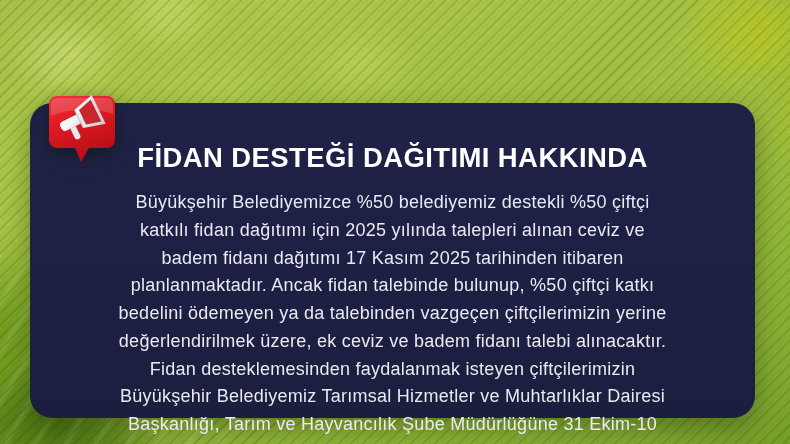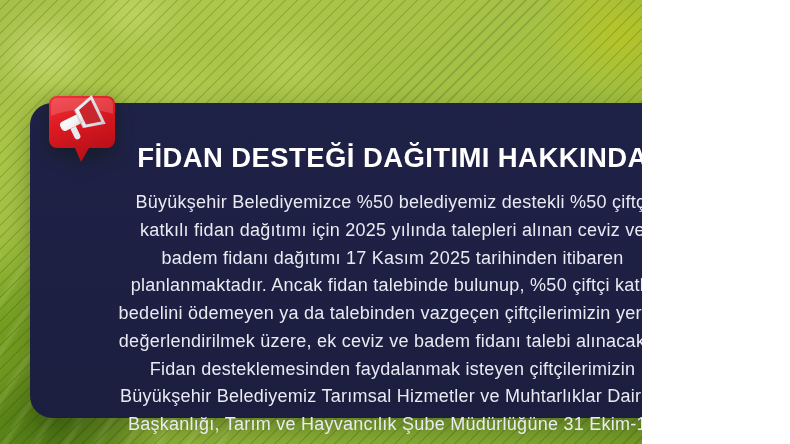--- a/index.html
+++ b/index.html
@@ -10,21 +10,21 @@
   body {
     width: 790px;
     height: 444px;
     overflow: hidden;
     font-family: "Liberation Sans", "DejaVu Sans", sans-serif;
   }
 
   
   .poster {
     position: relative;
-    width: 642px;
+    width: 790px;
     height: 444px;
     overflow: hidden;
     background: #7dd3fc;
   }
 
   
   .bg-foliage {
     position: absolute;
     inset: -40px;
     background-color: #a6c246;

